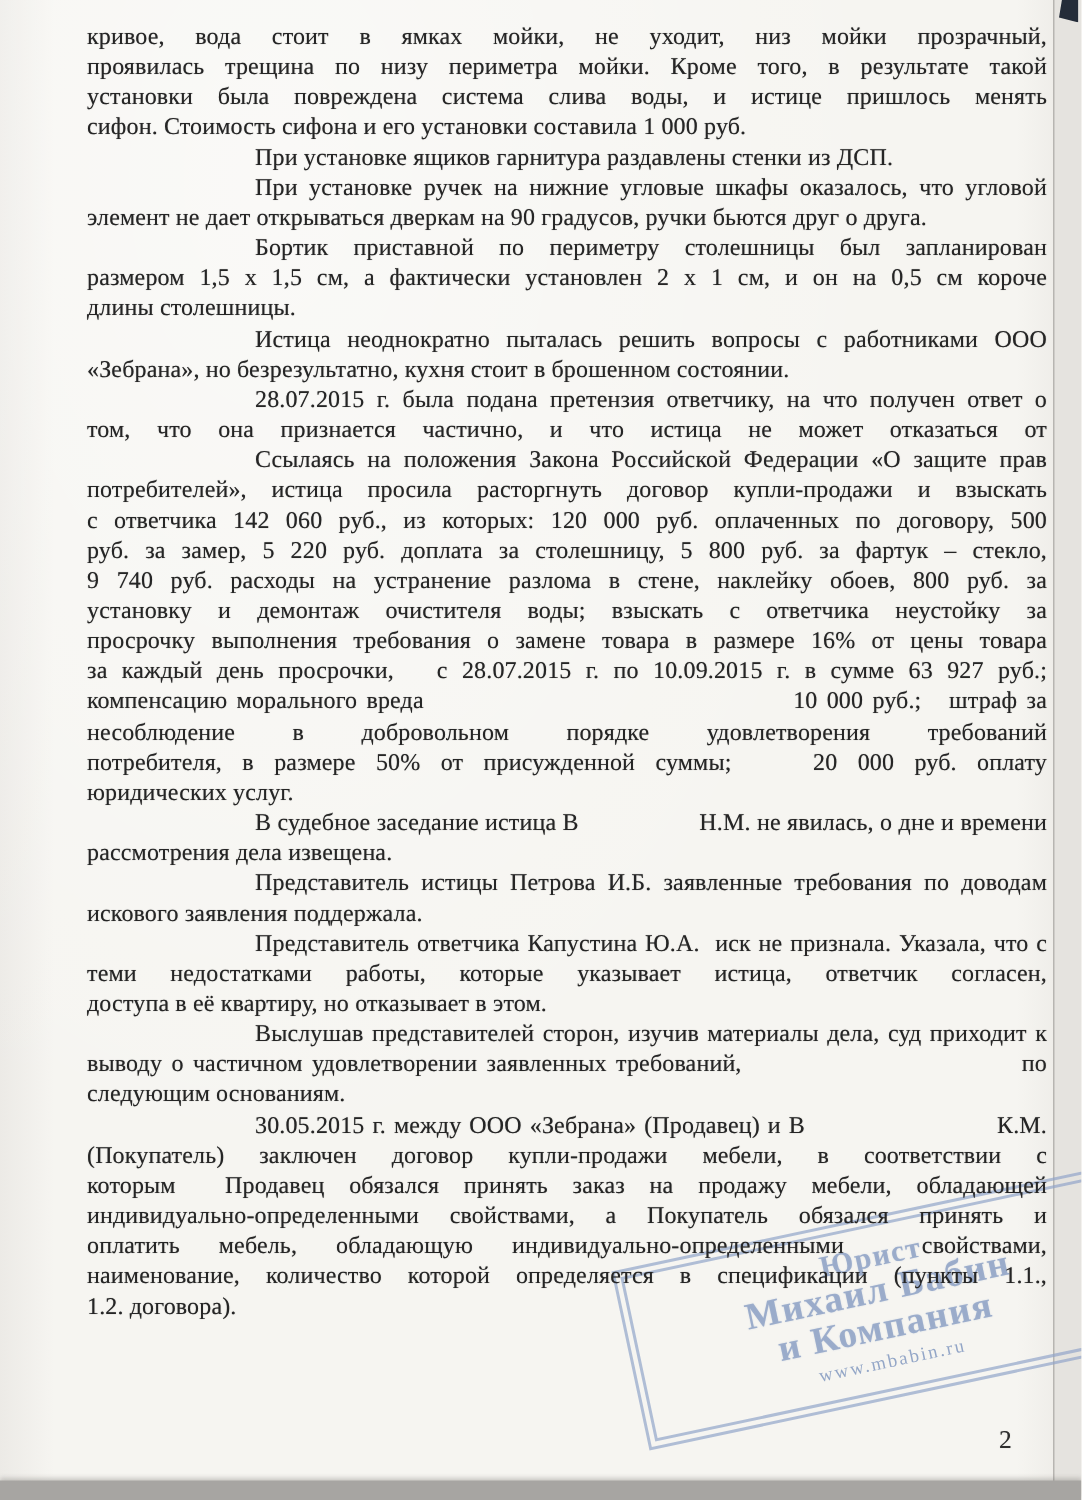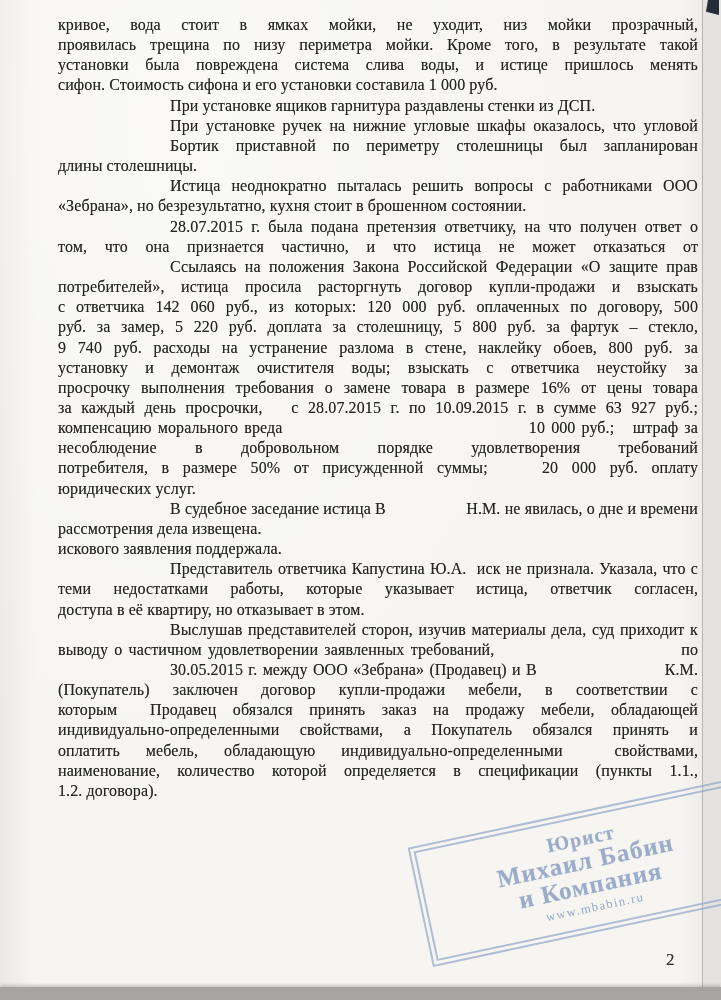--- a/index.html
+++ b/index.html
@@ -77,46 +77,50 @@
     </div>
   </div>
 
   <div class="textblock" id="lines">
       <div class="line">кривое, вода стоит в ямках мойки, не уходит, низ мойки прозрачный,</div>
       <div class="line">проявилась трещина по низу периметра мойки. Кроме того, в результате такой</div>
       <div class="line">установки была повреждена система слива воды, и истице пришлось менять</div>
       <div class="line last">сифон. Стоимость сифона и его установки составила 1&nbsp;000 руб.</div>
       <div class="line indent last">При установке ящиков гарнитура раздавлены стенки из ДСП.</div>
       <div class="line indent">При установке ручек на нижние угловые шкафы оказалось, что угловой</div>
+      <div class="line last">элемент не дает открываться дверкам на 90 градусов, ручки бьются друг о друга.</div>
       <div class="line indent">Бортик приставной по периметру столешницы был запланирован</div>
+      <div class="line">размером 1,5 х 1,5 см, а фактически установлен 2 х 1 см, и он на 0,5 см короче</div>
       <div class="line last">длины столешницы.</div>
       <div class="line indent">Истица неоднократно пыталась решить вопросы с работниками ООО</div>
       <div class="line last">«Зебрана», но безрезультатно, кухня стоит в брошенном состоянии.</div>
       <div class="line indent">28.07.2015 г. была подана претензия ответчику, на что получен ответ о</div>
       <div class="line">том, что она признается частично, и что истица не может отказаться от</div>
       <div class="line indent">Ссылаясь на положения Закона Российской Федерации «О защите прав</div>
       <div class="line">потребителей», истица просила расторгнуть договор купли-продажи и взыскать</div>
       <div class="line">с ответчика 142&nbsp;060 руб., из которых: 120&nbsp;000 руб. оплаченных по договору, 500</div>
       <div class="line">руб. за замер, 5&nbsp;220 руб. доплата за столешницу, 5&nbsp;800 руб. за фартук – стекло,</div>
       <div class="line">9&nbsp;740 руб. расходы на устранение разлома в стене, наклейку обоев, 800 руб. за</div>
       <div class="line">установку и демонтаж очистителя воды; взыскать с ответчика неустойку за</div>
       <div class="line">просрочку выполнения требования о замене товара в размере 16% от цены товара</div>
       <div class="line">за каждый день просрочки, &nbsp;&nbsp;с 28.07.2015 г. по 10.09.2015 г. в сумме 63&nbsp;927 руб.;</div>
       <div class="line">компенсацию морального вреда &nbsp;&nbsp;&nbsp;&nbsp;&nbsp;&nbsp;&nbsp;&nbsp;&nbsp;&nbsp;&nbsp;&nbsp;&nbsp;&nbsp;&nbsp;&nbsp;&nbsp;&nbsp;&nbsp;&nbsp;&nbsp;&nbsp;&nbsp;&nbsp;&nbsp;&nbsp;&nbsp;&nbsp;&nbsp;&nbsp;&nbsp;&nbsp;&nbsp;&nbsp;&nbsp;&nbsp;&nbsp;&nbsp; 10&nbsp;000 руб.; &nbsp;&nbsp;штраф за</div>
       <div class="line">несоблюдение в добровольном порядке удовлетворения требований</div>
       <div class="line">потребителя, в размере 50% от присужденной суммы; &nbsp;&nbsp;&nbsp;20&nbsp;000 руб. оплату</div>
       <div class="line last">юридических услуг.</div>
       <div class="line indent">В судебное заседание истица В &nbsp;&nbsp;&nbsp;&nbsp;&nbsp;&nbsp;&nbsp;&nbsp;&nbsp;&nbsp;&nbsp;&nbsp;&nbsp;&nbsp;&nbsp;&nbsp;&nbsp; Н.М. не явилась, о дне и времени</div>
       <div class="line last">рассмотрения дела извещена.</div>
+      <div class="line indent">Представитель истицы Петрова И.Б. заявленные требования по доводам</div>
       <div class="line last">искового заявления поддержала.</div>
       <div class="line indent">Представитель ответчика Капустина Ю.А. &nbsp;иск не признала. Указала, что с</div>
       <div class="line">теми недостатками работы, которые указывает истица, ответчик согласен,</div>
       <div class="line last">доступа в её квартиру, но отказывает в этом.</div>
       <div class="line indent">Выслушав представителей сторон, изучив материалы дела, суд приходит к</div>
       <div class="line">выводу о частичном удовлетворении заявленных требований, &nbsp;&nbsp;&nbsp;&nbsp;&nbsp;&nbsp;&nbsp;&nbsp;&nbsp;&nbsp;&nbsp;&nbsp;&nbsp;&nbsp;&nbsp;&nbsp;&nbsp;&nbsp;&nbsp;&nbsp;&nbsp;&nbsp;&nbsp;&nbsp;&nbsp;&nbsp;&nbsp;&nbsp; по</div>
+      <div class="line last">следующим основаниям.</div>
       <div class="line indent">30.05.2015 г. между ООО «Зебрана» (Продавец) и В &nbsp;&nbsp;&nbsp;&nbsp;&nbsp;&nbsp;&nbsp;&nbsp;&nbsp;&nbsp;&nbsp;&nbsp;&nbsp;&nbsp;&nbsp;&nbsp;&nbsp;&nbsp;&nbsp;&nbsp;&nbsp;&nbsp; К.М.</div>
       <div class="line">(Покупатель) заключен договор купли-продажи мебели, в соответствии с</div>
       <div class="line">которым &nbsp;Продавец обязался принять заказ на продажу мебели, обладающей</div>
       <div class="line">индивидуально-определенными свойствами, а Покупатель обязался принять и</div>
       <div class="line">оплатить мебель, обладающую индивидуально-определенными &nbsp;свойствами,</div>
       <div class="line">наименование, количество которой определяется в спецификации (пункты 1.1.,</div>
       <div class="line last">1.2. договора).</div>
     </div>
 
   <div class="page-number">2</div>

